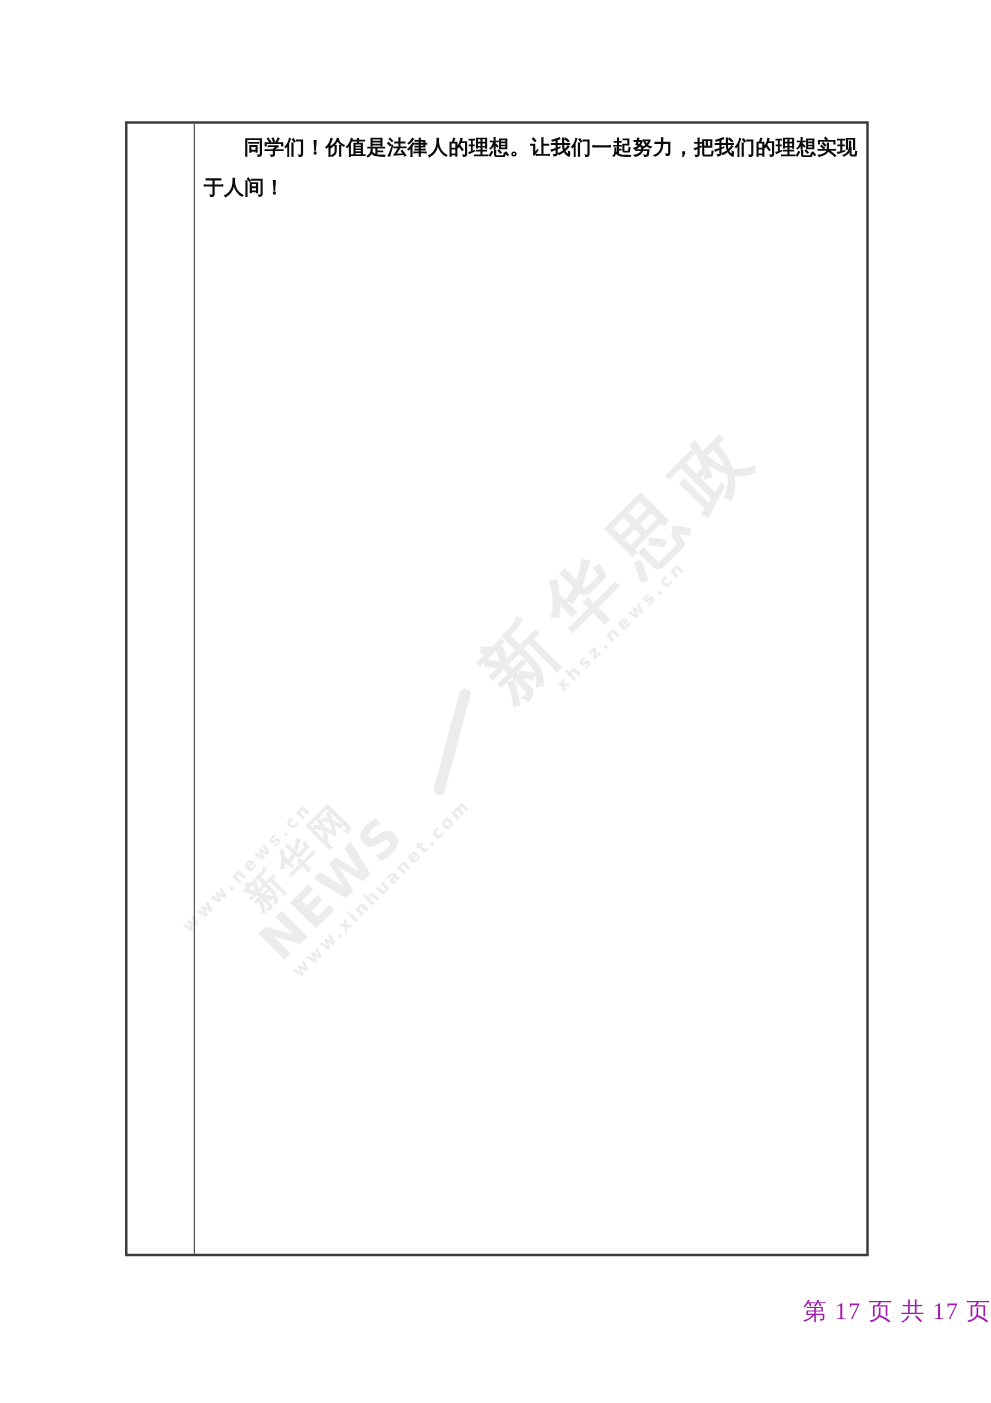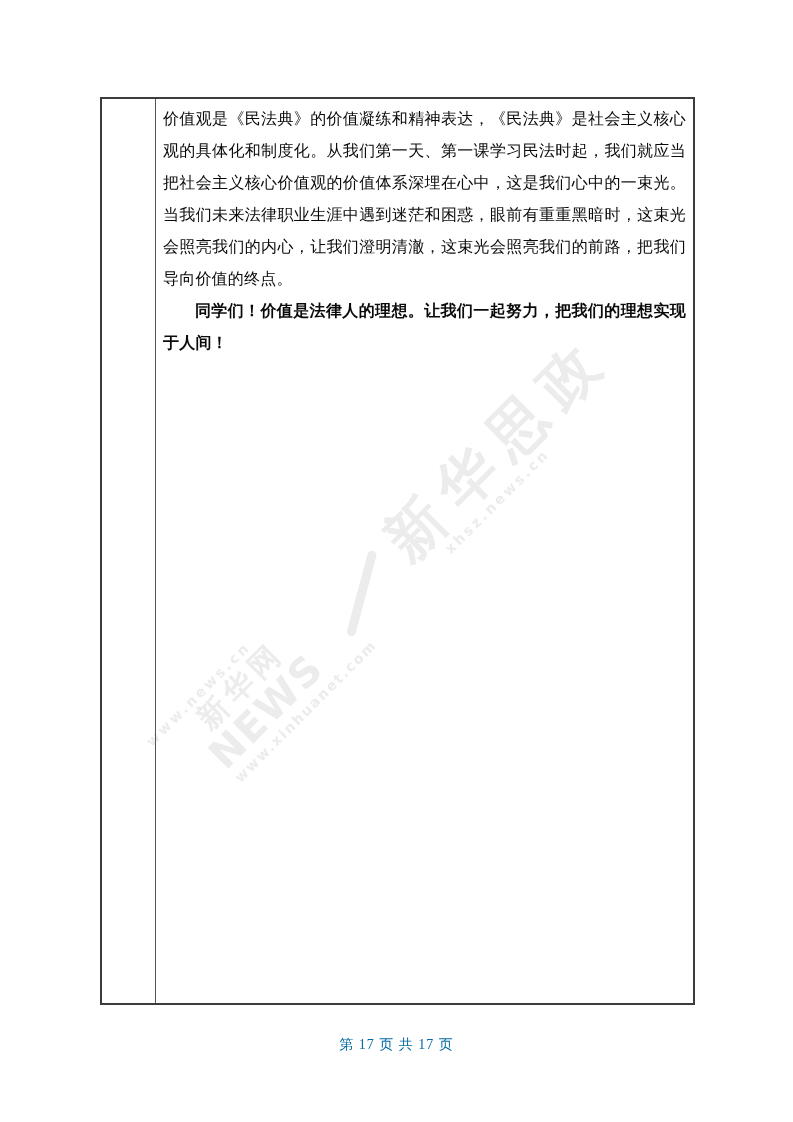--- a/index.html
+++ b/index.html
@@ -75,24 +75,24 @@
     letter-spacing: 0.2px;
     color: #0a0a0a;
   }
   .cell-content p.indented { text-indent: 2em; font-weight: bold; }
 
   
   .page-footer {
     position: absolute;
     left: 0; right: 0;
     top: 1036px;
-    text-align: center;
-    font-size: 14px;
+    text-align: right;
+    font-size: 19px;
     letter-spacing: 1px;
-    color: #0369a1;
+    color: #a21caf;
     z-index: 1;
   }
 </style>
 </head>
 <body>
 
 <div class="watermark">
   <div class="wm-logo-block">
     <span class="wm-url-top">www.news.cn</span>
     <span class="wm-logo-cn">新华网</span>
@@ -102,18 +102,17 @@
   <div class="wm-slash"></div>
   <div class="wm-calli-block">
     <span class="wm-calli">新华思政</span>
     <span class="wm-url-calli">xhsz.news.cn</span>
   </div>
 </div>
 
 <div class="doc-table">
   <div class="cell-label"></div>
   <div class="cell-content">
-    <p>价值观是《民法典》的价值凝练和精神表达，《民法典》是社会主义核心观的具体化和制度化。从我们第一天、第一课学习民法时起，我们就应当把社会主义核心价值观的价值体系深埋在心中，这是我们心中的一束光。当我们未来法律职业生涯中遇到迷茫和困惑，眼前有重重黑暗时，这束光会照亮我们的内心，让我们澄明清澈，这束光会照亮我们的前路，把我们导向价值的终点。</p>
     <p class="indented">同学们！价值是法律人的理想。让我们一起努力，把我们的理想实现于人间！</p>
   </div>
 </div>
 
 <div class="page-footer">第 17 页 共 17 页</div>
 
 </body></html>

